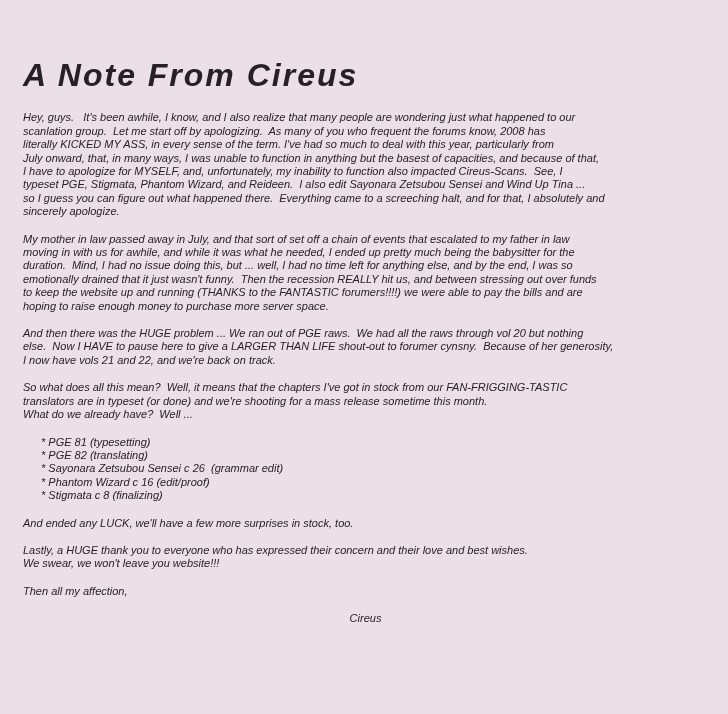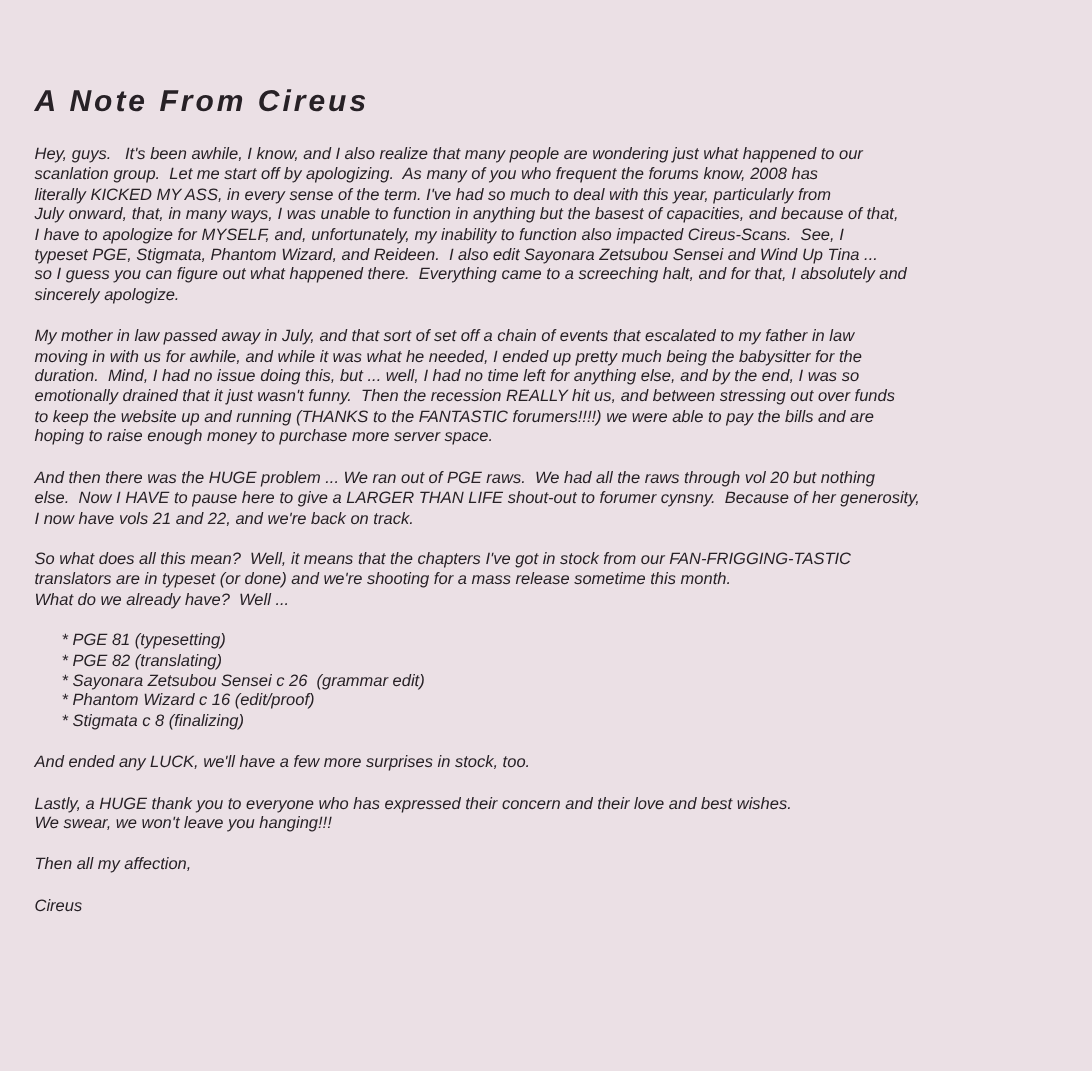--- a/index.html
+++ b/index.html
@@ -19,21 +19,21 @@
     color: var(--fg, #272126);
     font-family: "Liberation Sans", sans-serif;
     font-style: italic;
   }
   .page {
     width: 100%;
     height: 100%;
     padding: 56px 20px 0 23px;
   }
   .page-title {
-    font-size: 20px;
+    font-size: 32px;
     font-weight: bold;
     letter-spacing: 2px;
     margin: 0 0 17px 0;
     line-height: 1.2;
   }
   .body-text p,
   .status-list {
     margin: 0 0 14px 0;
     font-size: 11px;
     line-height: 13.4px;
@@ -42,20 +42,21 @@
   }
   .status-list {
     white-space: normal;
   }
   .status-list .status-item {
     padding-left: 18px;
     white-space: pre-wrap;
   }
   .signature {
     margin-bottom: 0;
+    text-align: center;
   }
 </style>
 </head>
 <body>
 
 <div class="page">
   <h1 class="page-title">A Note From Cireus</h1>
 
   <div class="body-text">
     <p>Hey, guys.   It's been awhile, I know, and I also realize that many people are wondering just what happened to our
@@ -82,17 +83,17 @@
     <div class="status-list">
       <div class="status-item">* PGE 81 (typesetting)</div>
       <div class="status-item">* PGE 82 (translating)</div>
       <div class="status-item">* Sayonara Zetsubou Sensei c 26  (grammar edit)</div>
       <div class="status-item">* Phantom Wizard c 16 (edit/proof)</div>
       <div class="status-item">* Stigmata c 8 (finalizing)</div>
     </div>
 
     <p>And ended any LUCK, we'll have a few more surprises in stock, too.</p>
     <p>Lastly, a HUGE thank you to everyone who has expressed their concern and their love and best wishes.
-We swear, we won't leave you hanging!!!</p>
+We swear, we won't leave you website!!!</p>
     <p>Then all my affection,</p>
     <p class="signature">Cireus</p>
   </div>
 </div>
 
 </body></html>

